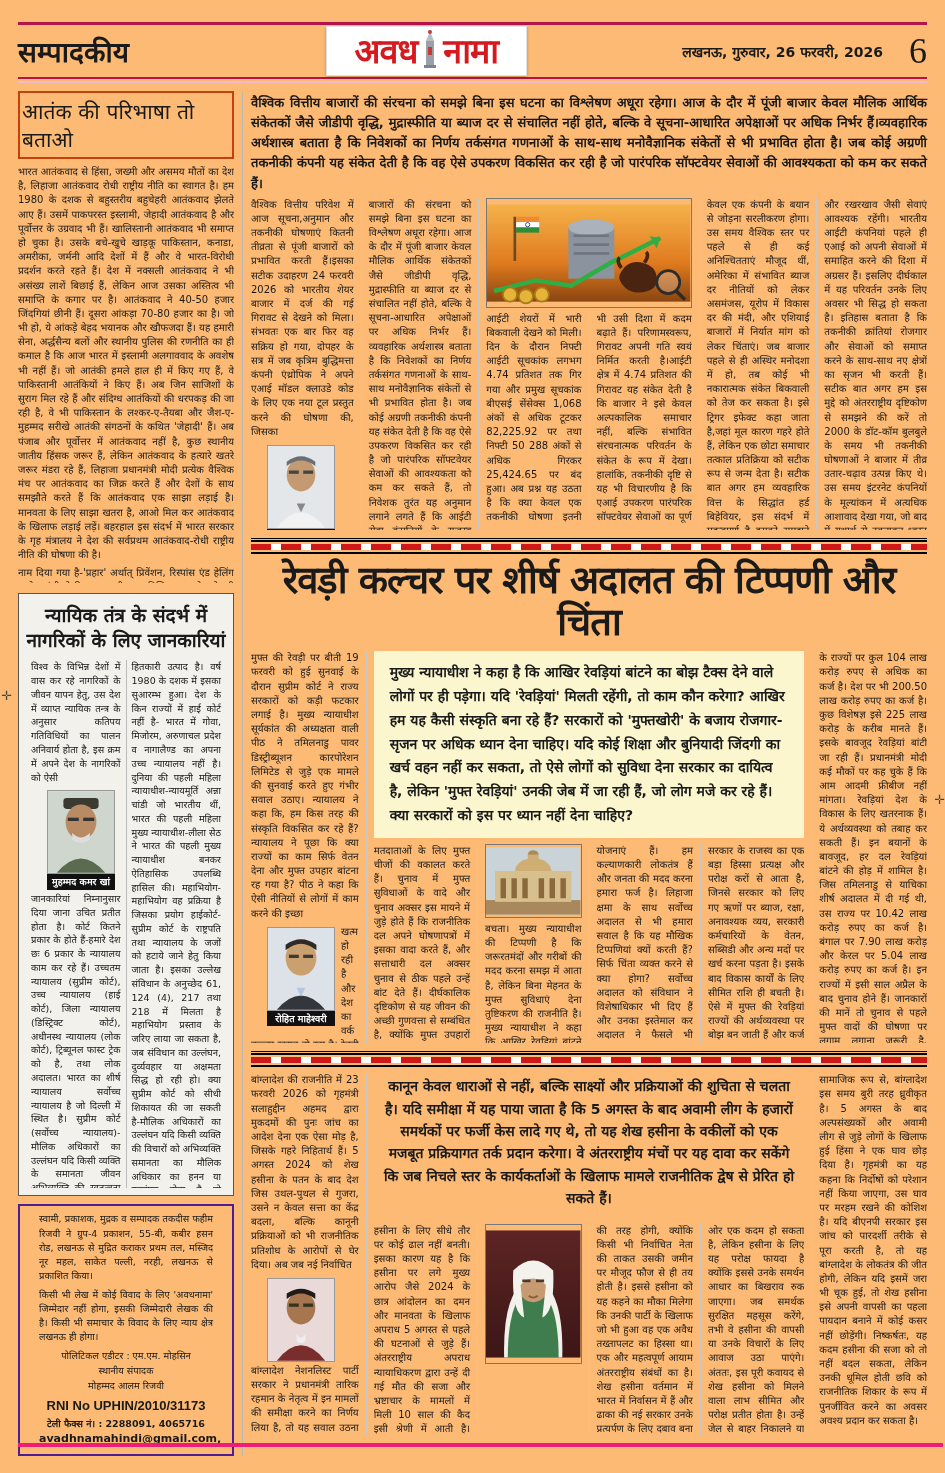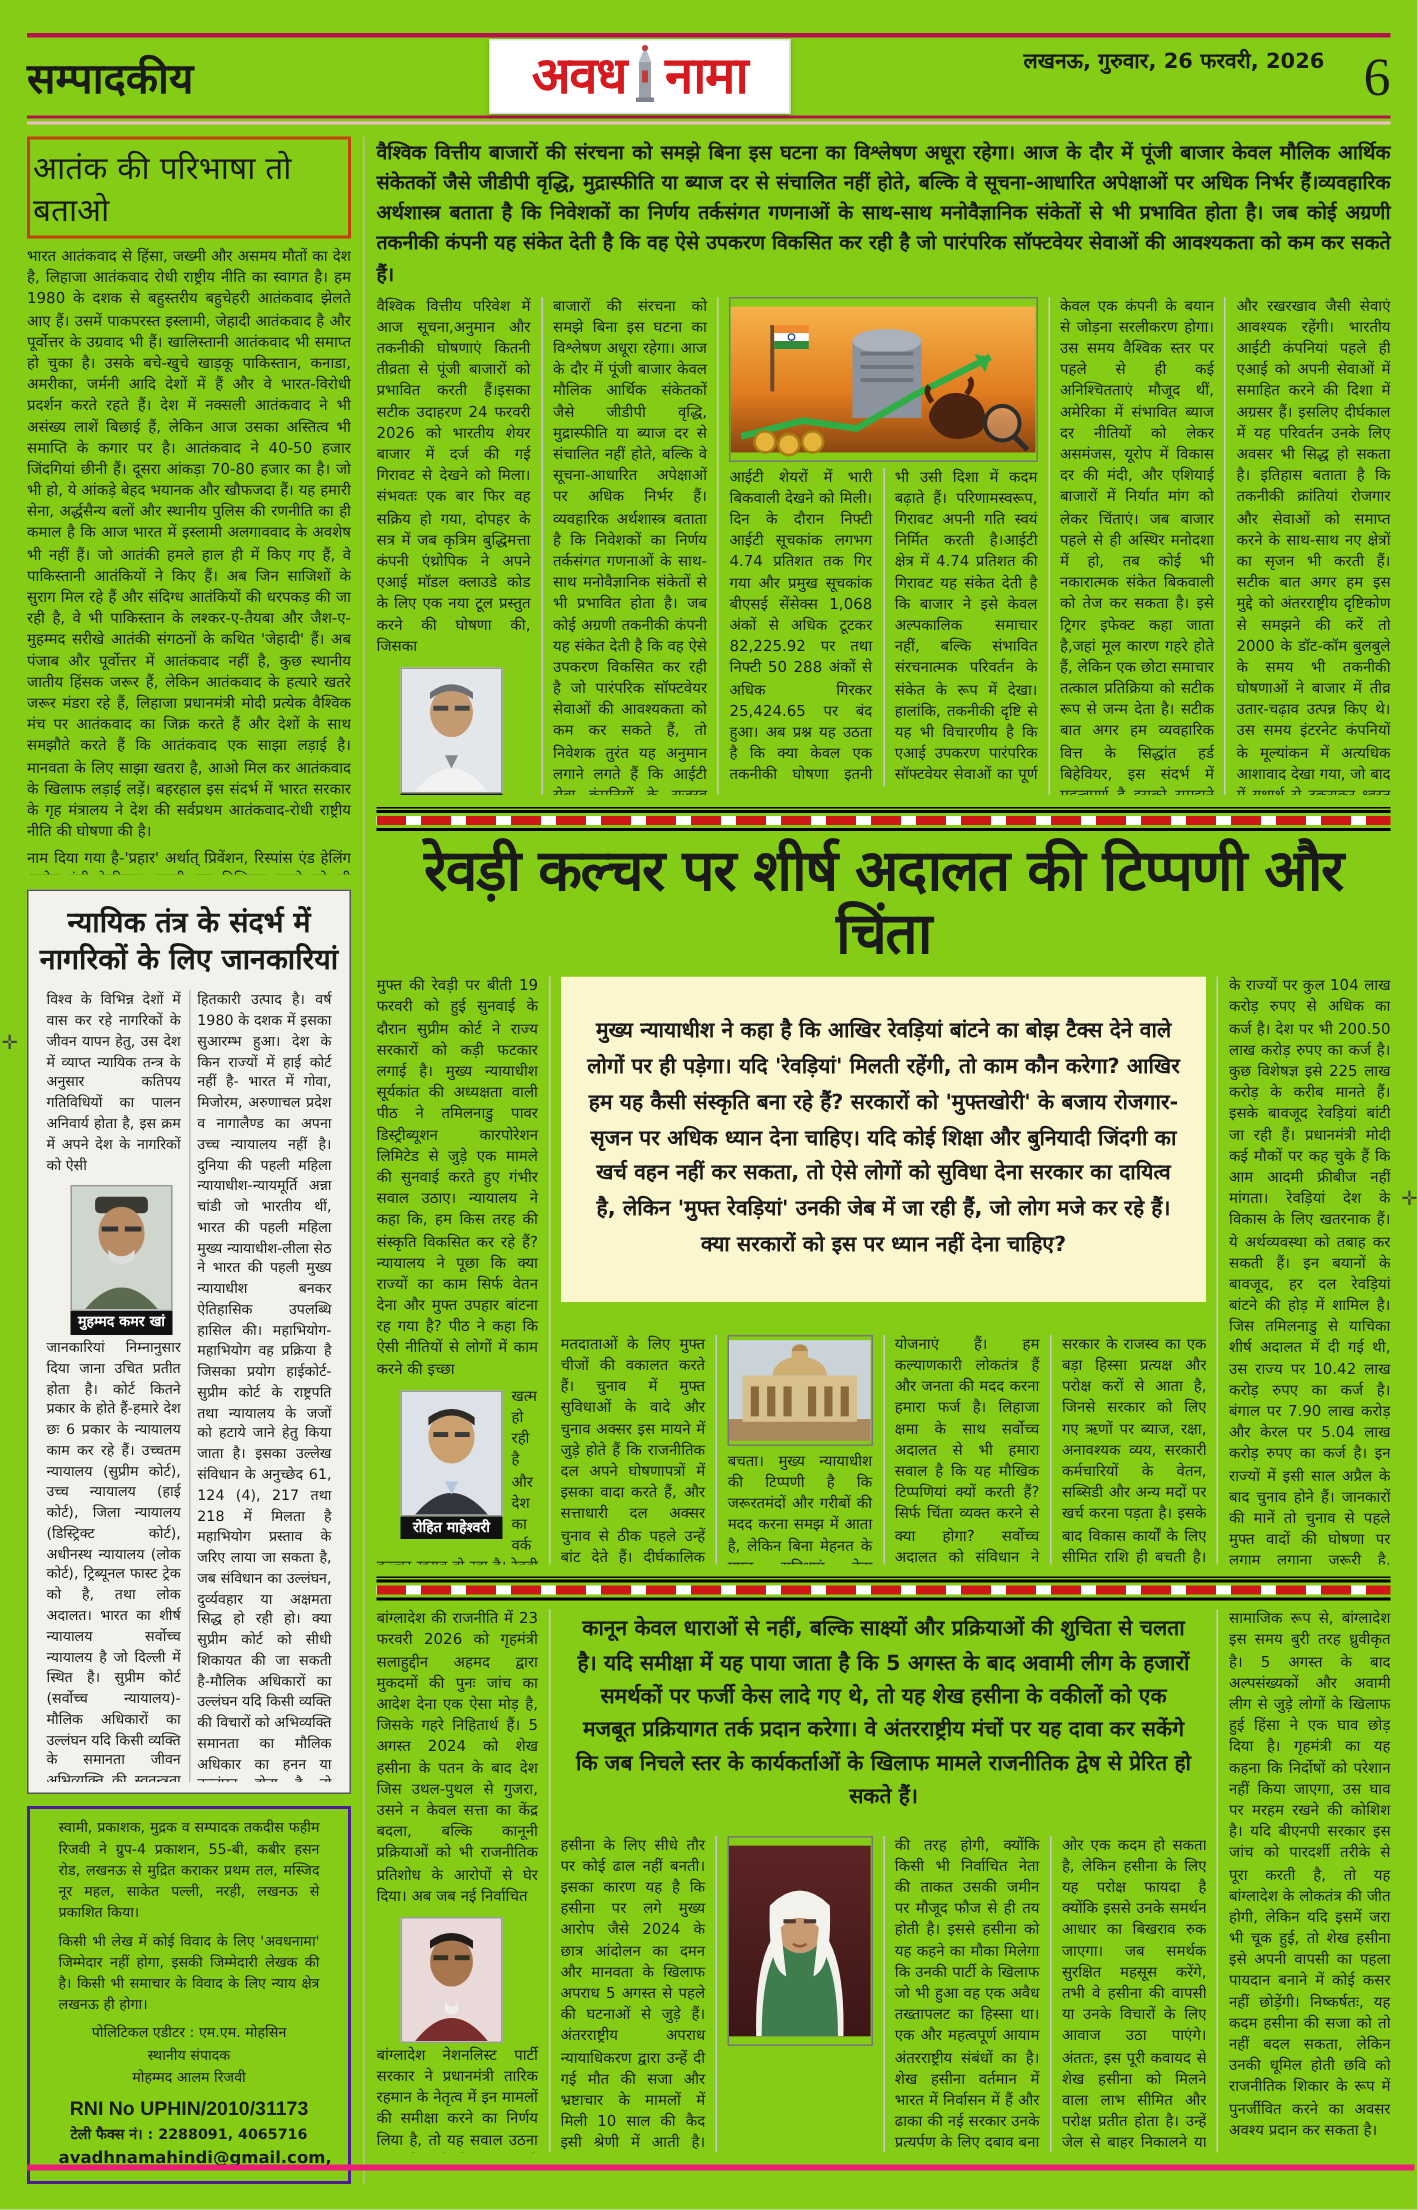--- a/index.html
+++ b/index.html
@@ -1,26 +1,26 @@
 <!DOCTYPE html>
 <html lang="hi"><head>
 <meta charset="utf-8">
 <style>
   html,body{margin:0;padding:0;background:#e9e9e9;}
-  #page{position:relative;width:945px;height:1473px;background:#84cc16;margin:0 auto;
+  #page{position:relative;width:945px;height:1473px;background:#fdba74;margin:0 auto;
         font-family:"DejaVu Sans","Liberation Sans",sans-serif;color:#1a1a1a;overflow:hidden;}
   
   #hdr{padding:22px 18px 0 18px;}
   .rule-top{height:3px;background:#b5134b;}
   .hrow{display:flex;align-items:center;height:52px;}
   .h-left{font-size:28px;font-weight:bold;width:230px;}
   .h-logo{display:flex;align-items:center;gap:3px;background:#fff;border:1px solid #e0e0e0;
           box-shadow:0 1px 3px rgba(0,0,0,.25);padding:2px 28px;margin:0 auto;}
   .logo-txt{color:#d6191f;font-size:34px;font-weight:900;letter-spacing:-1px;line-height:1;}
-  .h-right{margin-left:auto;display:flex;gap:26px;}
+  .h-right{margin-left:auto;display:flex;align-items:center;gap:26px;}
   .h-date{font-size:14px;font-weight:bold;}
   .h-page{font-size:36px;font-family:"Liberation Serif","DejaVu Serif",serif;}
   .rule-bot1{height:2px;background:#b5134b;}
   .rule-bot2{height:2px;background:#f2bacd;margin-top:2px;}
   
   #content{display:flex;padding:8px 18px 0 18px;}
   #leftrail{width:216px;flex:none;border-right:1px solid #b9b9b9;padding-right:8px;}
   #main{flex:1;padding-left:8px;min-width:0;}
   
   p{margin:0 0 4px 0;}
@@ -32,22 +32,22 @@
   .col + .col, .midwrap + .col, .col + .midwrap{border-left:1px solid #c9c9c9;}
   .midwrap{min-width:0;overflow:hidden;padding:0 7px;}
   
   .auth{float:left;width:68px;margin:2px 6px 2px 16px;}
   .auth svg{display:block;width:68px;height:84px;background:#dfe5ea;border:1px solid #999;box-sizing:border-box;}
   .auth figcaption{background:#111;color:#fff;font-weight:bold;font-size:9.5px;text-align:center;padding:1px 0;}
   
   .kicker{font-size:13px;font-weight:bold;line-height:1.55;text-align:justify;margin:2px 0 4px 0;}
   .hl-xl{font-size:45px;font-weight:900;text-align:center;line-height:1.08;letter-spacing:-1px;margin:2px 0 6px 0;}
   .hl-lg{font-size:38px;font-weight:900;text-align:center;line-height:1.1;letter-spacing:-1px;margin:4px 0 8px 0;}
-  .quote-y{background:#fbf6cd;padding:25px 16px;font-size:14px;font-weight:bold;line-height:1.7;
-           text-align:center;margin:0 0 22px 0;}
+  .quote-y{background:#fbf6cd;padding:10px 16px;font-size:14px;font-weight:bold;line-height:1.7;
+           text-align:left;margin:0 0 6px 0;}
   .quote-p{padding:2px 10px 8px 10px;font-size:14px;font-weight:bold;line-height:1.6;text-align:center;margin:0 0 6px 0;}
   .bodyA{height:332px;}
   .bodyB{height:392px;}
   .bodyC{height:362px;}
   .subrow{display:flex;}
   .illus{display:block;width:100%;border:1px solid #777;box-sizing:border-box;margin-bottom:4px;}
   
   .sep{margin:8px 0 6px 0;}
   .sep .bb{height:1px;background:#000;margin-bottom:1px;}
   .sep .b{height:2px;background:#000;}

